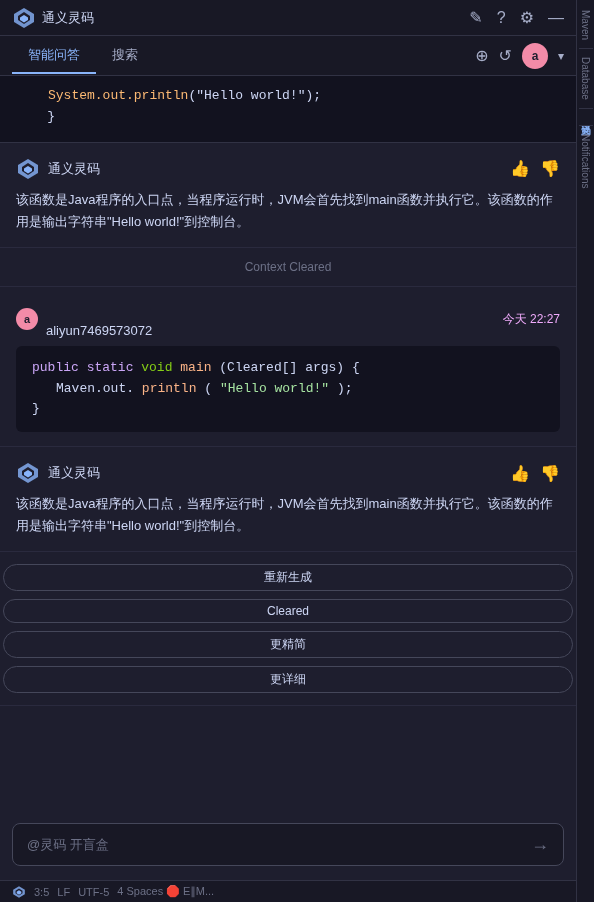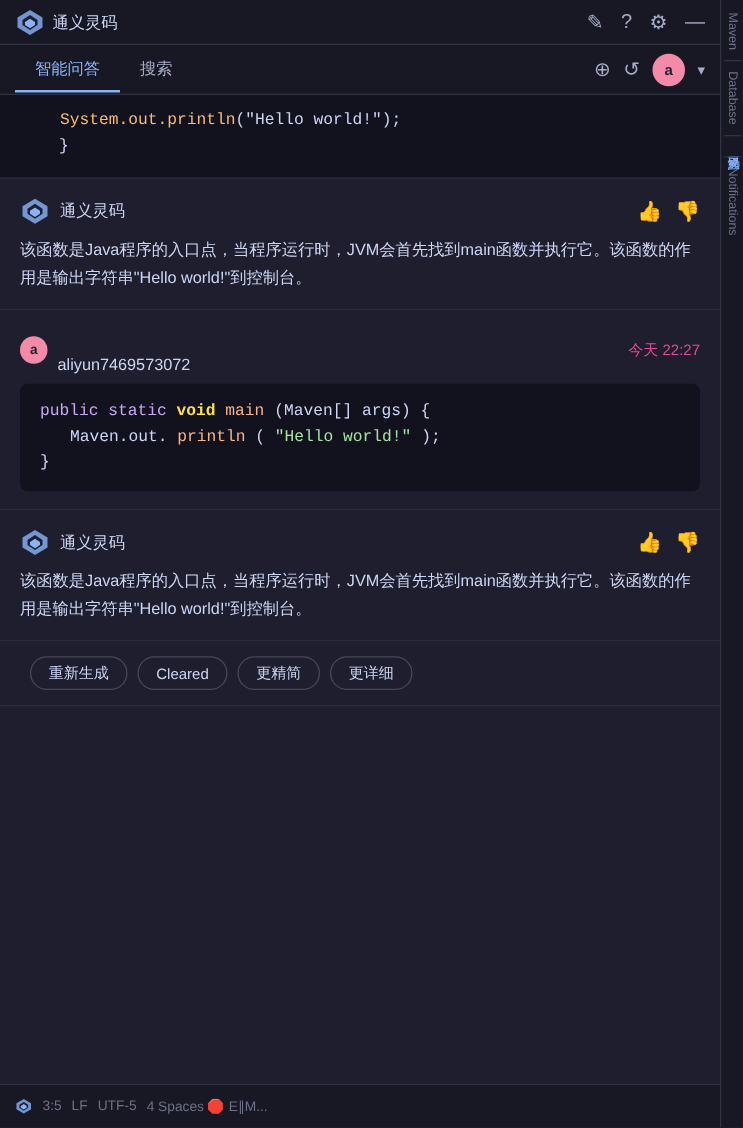--- a/index.html
+++ b/index.html
@@ -208,56 +208,57 @@
       color: #1e1e2e;
       font-weight: bold;
     }
     .user-name {
       font-size: 13px;
       color: #cdd6f4;
       margin-top: 22px;
     }
     .message-time {
       font-size: 12px;
-      color: #ec4899;
+      color: #f0abfc;
     }
     .user-message-text {
       font-size: 13px;
       color: #cdd6f4;
       margin-bottom: 12px;
     }
 
     
     .code-snippet {
       background: #12121f;
       border-radius: 6px;
       padding: 12px 16px;
       font-family: 'Consolas', 'Courier New', monospace;
       font-size: 13px;
       line-height: 1.6;
     }
     .kw-purple { color: #cba6f7; }
-    .kw-blue { color: #fde047; font-weight: bold; }
+    .kw-blue { color: #84cc16; }
     .kw-orange { color: #fab387; }
     .kw-green { color: #a6e3a1; }
     .kw-white { color: #cdd6f4; }
 
     
     .ai-message-block-2 {
       padding: 14px 16px;
       border-bottom: 1px solid #2a2a3e;
     }
 
     
     .suggestions {
-      padding: 12px 24px;
+      padding: 12px 3px;
       display: flex;
       flex-wrap: wrap;
       gap: 8px;
       border-bottom: 1px solid #2a2a3e;
+      flex-direction: column;
     }
     .suggestion-btn {
       padding: 4px 14px;
       border: 1px solid #45475a;
       border-radius: 14px;
       background: transparent;
       color: #cdd6f4;
       font-size: 12px;
       cursor: pointer;
       font-family: inherit;
@@ -293,21 +294,21 @@
       cursor: pointer;
     }
 
     
     .status-bar {
       background: #181825;
       display: flex;
       align-items: center;
       justify-content: space-between;
       padding: 0 12px;
-      height: 35px;
+      height: 22px;
       border-top: 1px solid #313244;
       font-size: 11px;
       color: #6c7086;
     }
     .status-left { display: flex; align-items: center; gap: 8px; }
     .status-logo {
       width: 14px;
       height: 14px;
     }
 
@@ -396,39 +397,40 @@
           <span class="ai-name">通义灵码</span>
         </div>
         <div class="ai-actions">
           <span class="action-icon">👍</span>
           <span class="action-icon">👎</span>
         </div>
       </div>
       <div class="ai-message-text">该函数是Java程序的入口点，当程序运行时，JVM会首先找到main函数并执行它。该函数的作用是输出字符串"Hello world!"到控制台。</div>
     </div>
 
+    <div class="context-cleared">Context Cleared</div>
 
     <div class="user-message-block">
       <div class="user-message-header">
         <div class="user-info">
           <div class="user-avatar">a</div>
           <span class="user-name">aliyun7469573072</span>
         </div>
         <span class="message-time">今天 22:27</span>
       </div>
       <div class="code-snippet">
         <div>
           <span class="kw-purple">public</span>
           <span class="kw-white"> </span>
           <span class="kw-purple">static</span>
           <span class="kw-white"> </span>
           <span class="kw-blue">void</span>
           <span class="kw-white"> </span>
           <span class="kw-orange">main</span>
-          <span class="kw-white">(Maven[] args) {</span>
+          <span class="kw-white">(Cleared[] args) {</span>
         </div>
         <div style="padding-left:24px;">
           <span class="kw-white">Maven.out.</span>
           <span class="kw-orange">println</span>
           <span class="kw-white">(</span>
           <span class="kw-green">"Hello world!"</span>
           <span class="kw-white">);</span>
         </div>
         <div>
           <span class="kw-white">    }</span>
@@ -456,20 +458,26 @@
 
     <div class="suggestions">
       <button class="suggestion-btn">重新生成</button>
       <button class="suggestion-btn">Cleared</button>
       <button class="suggestion-btn">更精简</button>
       <button class="suggestion-btn">更详细</button>
     </div>
 
   </div>
 
+  <div class="input-area">
+    <div class="input-box">
+      <input class="input-field" type="text" placeholder="@灵码 开盲盒" style="">
+      <span class="send-icon">→</span>
+    </div>
+  </div>
 
   <div class="status-bar">
     <div class="status-left">
       <svg class="status-logo" viewBox="0 0 24 24">
         <polygon points="12,2 22,8 22,16 12,22 2,16 2,8" fill="#89b4fa" opacity="0.8"></polygon>
         <polygon points="12,6 18,10 18,14 12,18 6,14 6,10" fill="#1e1e2e"></polygon>
         <polygon points="12,9 16,11.5 16,14 12,16.5 8,14 8,11.5" fill="#89b4fa"></polygon>
       </svg>
       <span>3:5</span>
       <span>LF</span>

